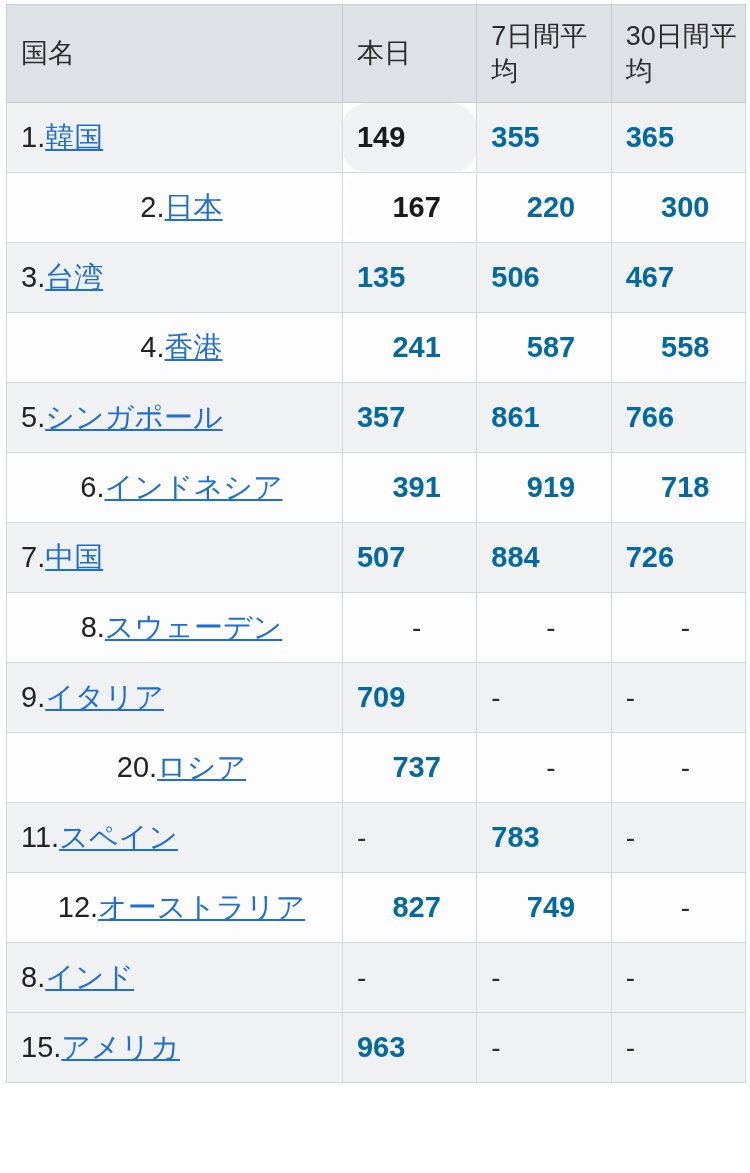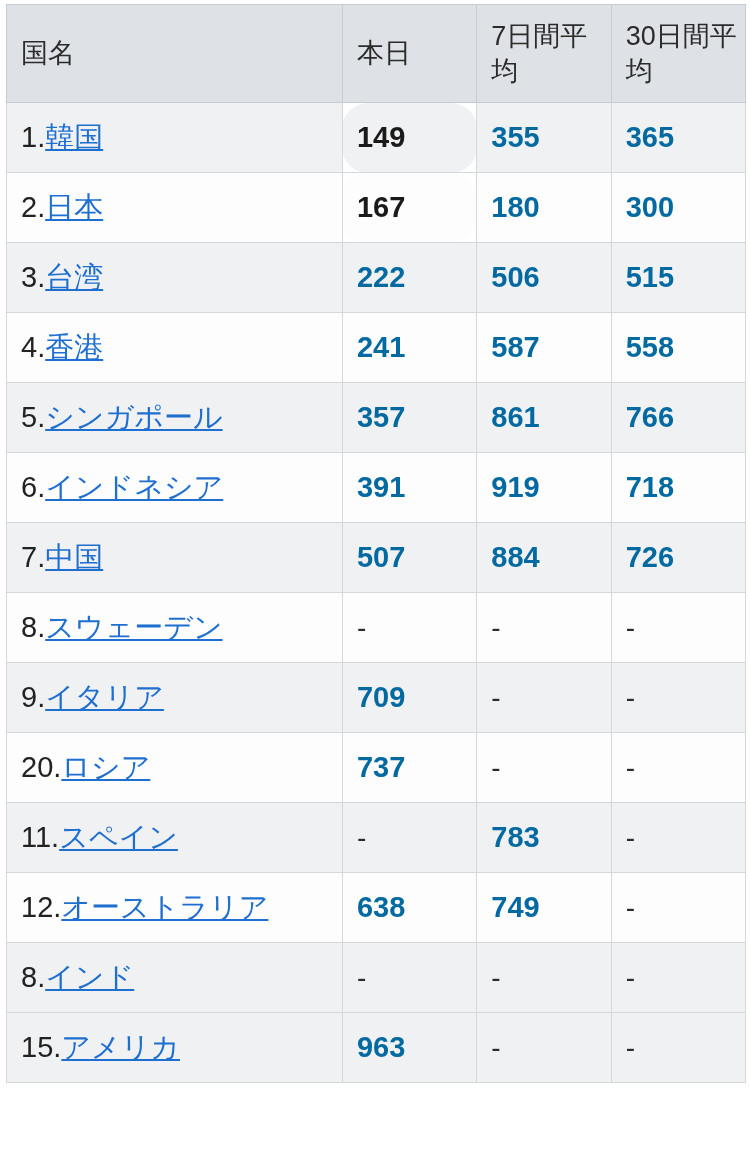--- a/index.html
+++ b/index.html
@@ -48,21 +48,21 @@
     font-size: 29px;
     line-height: 1.2;
     vertical-align: middle;
     padding: 14px 0 14px 14px;
     border: 1px solid #d3d8dd;
     height: 70px;
     box-sizing: border-box;
     background: #ffffff;
   }
   table.ranking tbody tr.odd td { background: #f0f1f2; }
-  table.ranking tbody tr.even td { background: #fdfdfd; }
+  table.ranking tbody tr.even td { background: #fdfdfd; text-align: center; }
 
   td.name {
     color: #222222;
     font-size: 28px;
     white-space: nowrap;
     overflow: hidden;
   }
   td.name .rank {
     color: #222222;
   }
@@ -100,28 +100,28 @@
     <tbody id="ranking-body">
         <tr class="odd">
           <td class="name"><span class="rank">1.</span><a class="country-link" href="#">韓国</a></td>
           <td class="num plain">149</td>
           <td class="num hot">355</td>
           <td class="num hot">365</td>
         </tr>
         <tr class="even">
           <td class="name"><span class="rank">2.</span><a class="country-link" href="#">日本</a></td>
           <td class="num plain">167</td>
-          <td class="num hot">180</td>
+          <td class="num hot">220</td>
           <td class="num hot">300</td>
         </tr>
         <tr class="odd">
           <td class="name"><span class="rank">3.</span><a class="country-link" href="#">台湾</a></td>
-          <td class="num hot">222</td>
+          <td class="num hot">135</td>
           <td class="num hot">506</td>
-          <td class="num hot">515</td>
+          <td class="num hot">467</td>
         </tr>
         <tr class="even">
           <td class="name"><span class="rank">4.</span><a class="country-link" href="#">香港</a></td>
           <td class="num hot">241</td>
           <td class="num hot">587</td>
           <td class="num hot">558</td>
         </tr>
         <tr class="odd">
           <td class="name"><span class="rank">5.</span><a class="country-link" href="#">シンガポール</a></td>
           <td class="num hot">357</td>
@@ -159,21 +159,21 @@
           <td class="num dash">-</td>
         </tr>
         <tr class="odd">
           <td class="name"><span class="rank">11.</span><a class="country-link" href="#">スペイン</a></td>
           <td class="num dash">-</td>
           <td class="num hot">783</td>
           <td class="num dash">-</td>
         </tr>
         <tr class="even">
           <td class="name"><span class="rank">12.</span><a class="country-link" href="#">オーストラリア</a></td>
-          <td class="num hot">638</td>
+          <td class="num hot">827</td>
           <td class="num hot">749</td>
           <td class="num dash">-</td>
         </tr>
         <tr class="odd">
           <td class="name"><span class="rank">8.</span><a class="country-link" href="#">インド</a></td>
           <td class="num dash">-</td>
           <td class="num dash">-</td>
           <td class="num dash">-</td>
         </tr>
         <tr class="odd">

